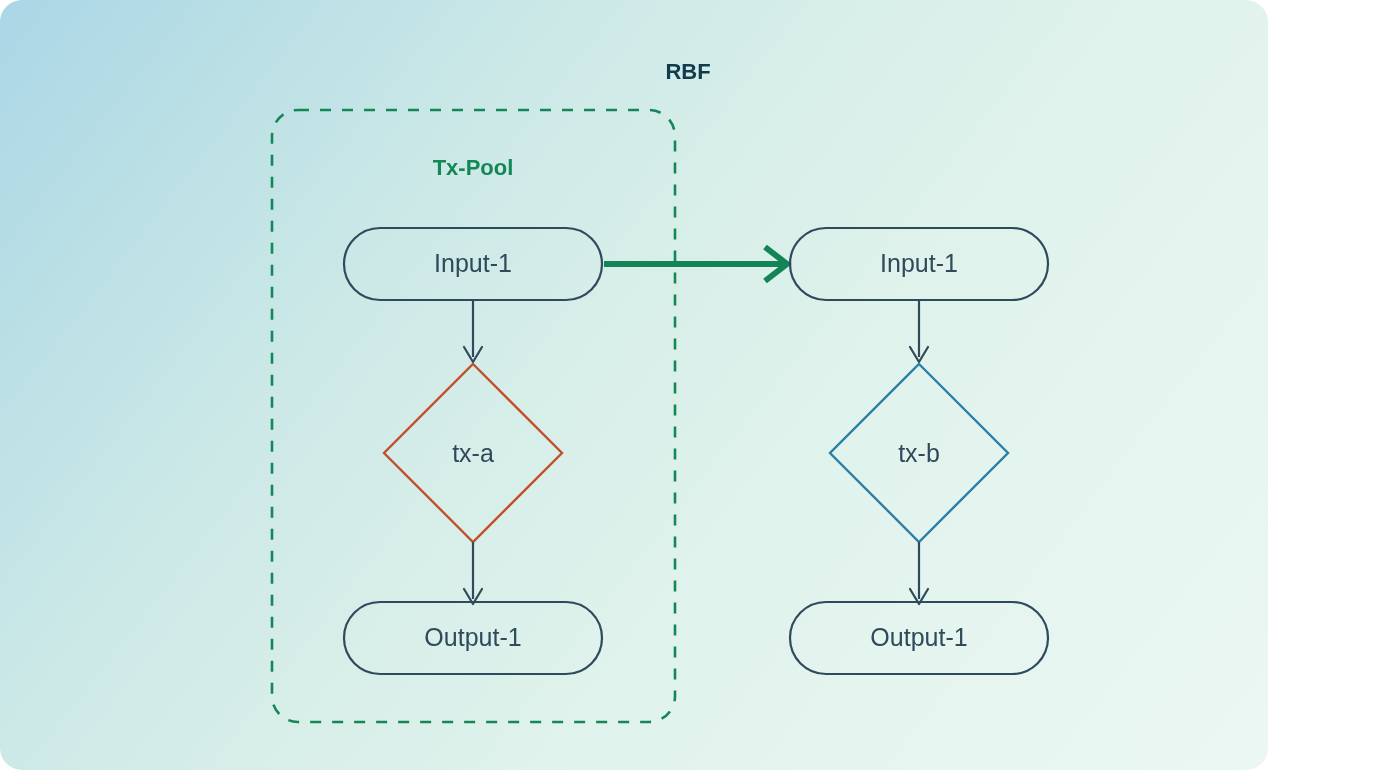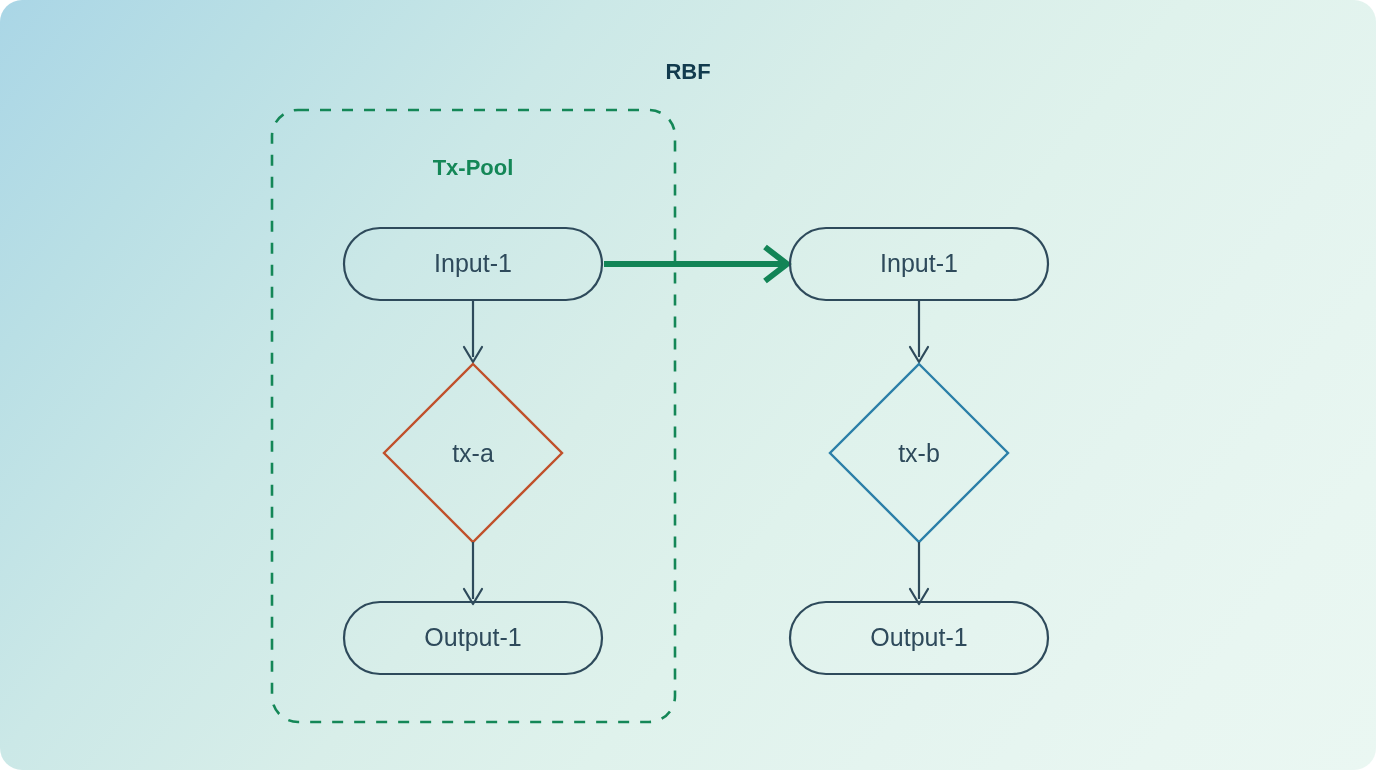--- a/index.html
+++ b/index.html
@@ -9,21 +9,21 @@
   }
   body {
     width: 1376px;
     height: 770px;
     overflow: hidden;
     font-family: "Liberation Sans", sans-serif;
   }
 
   #canvas {
     position: relative;
-    width: 1376px;
+    width: 1268px;
     height: 770px;
     border-radius: 22px;
     overflow: hidden;
     background: linear-gradient(128deg,
         #aad6e6 0%,
         #b9dfe5 14%,
         #cbe8e7 30%,
         #d8eee9 46%,
         #dff2ec 60%,
         #e4f4ef 74%,

